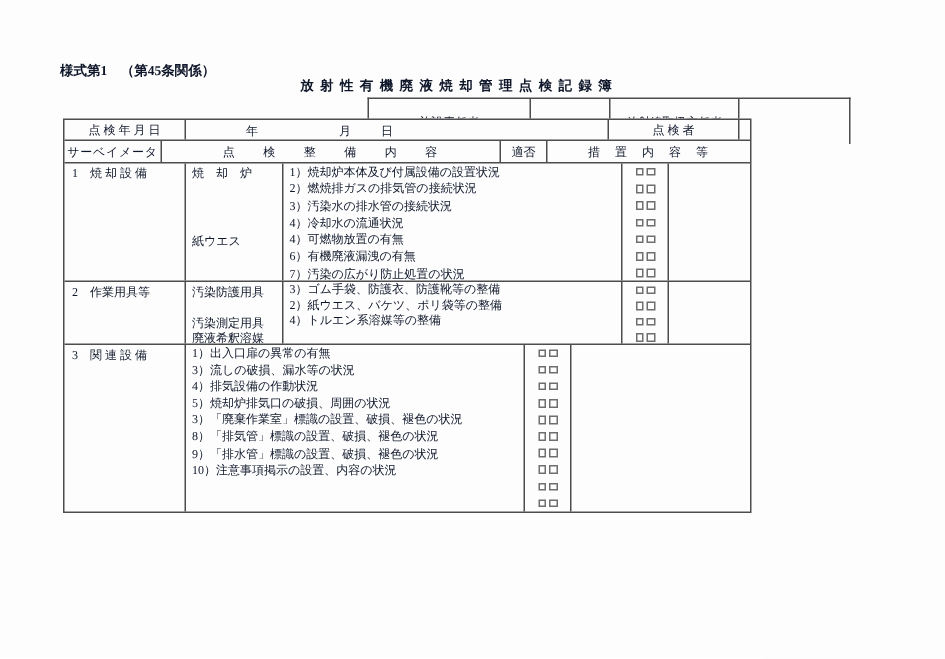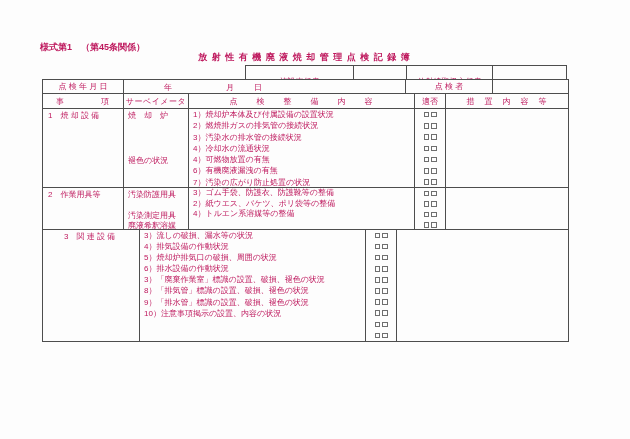--- a/index.html
+++ b/index.html
@@ -1,49 +1,49 @@
 <!DOCTYPE html>
 <html><head>
 <meta charset="utf-8">
 <style>
   * { margin:0; padding:0; box-sizing:border-box; }
   html,body { background:#ffffff; }
   .page {
     position:relative; width:630px; height:439px; background:#fdfdfd;
-    font-family:Liberation Sans, sans-serif; color:#be185d;
+    font-family:Liberation Serif, serif; color:#0f172a;
     overflow:hidden;
   }
   .form-label { position:absolute; left:40px; top:41px; font-size:9px; font-weight:bold; white-space:nowrap; }
   .doc-title { position:absolute; left:42px; top:51px; width:525px; text-align:center; font-size:9px; font-weight:bold; letter-spacing:1px; white-space:nowrap; }
 
   
   .sig-table { position:absolute; left:245px; top:65px; width:322px; height:31px; display:flex; border:1px solid #4d4d4d; border-bottom:none; background:#fdfdfd; }
   .sig-cell { flex-shrink:0; border-right:1px solid #4d4d4d; display:flex; align-items:center; justify-content:center; font-size:8px; white-space:nowrap; }
   .sig-cell:last-child { border-right:none; flex:1; }
   .sig-w1 { width:108px; } .sig-w2 { width:53px; } .sig-w3 { width:86px; }
 
   
-  .main-table { position:absolute; left:42px; top:79px; width:527px; border:1px solid #4d4d4d; background:#fdfdfd; }
+  .main-table { position:absolute; left:42px; top:79px; width:459px; border:1px solid #4d4d4d; background:#fdfdfd; }
   .trow { display:flex; border-bottom:1px solid #4d4d4d; }
   .trow:last-child { border-bottom:none; }
   .cell { flex-shrink:0; border-right:1px solid #4d4d4d; overflow:hidden; }
   .cell:last-child { border-right:none; flex:1;text-align:right; }
   .c1 { width:81px; } .c2 { width:65px; } .c3 { width:226px; } .c4 { width:31px; }
   .d2 { width:282px; } .d3 { width:87px; }
 
   .hrow { height:15px; }
   .hcell { display:flex; align-items:center; justify-content:center; font-size:8px; letter-spacing:1px; white-space:nowrap; }
 
   .date-row { height:14px; }
   .date-label, .inspector-label { display:flex; align-items:center; justify-content:center; font-size:8px; white-space:nowrap; }
   .ymd { position:relative; font-size:8px; }
   .ymd span { position:absolute; top:2px; }
   .ymd .y { left:40px; } .ymd .m { left:102px; } .ymd .d { left:130px; }
 
-  .r1 { height:79px; } .r2 { height:42px; } .r3 { height:111px;margin-left:16px; }
+  .r1 { height:79px; } .r2 { height:42px; } .r3 { height:111px; }
   .cat { font-size:8px; padding:1px 0 0 5px; white-space:nowrap; }
   .sub { position:relative; font-size:8px; }
   .sub span { position:absolute; left:4px; white-space:nowrap; }
   .lines { font-size:8px; }
   .ln { padding-left:4px; white-space:nowrap; overflow:hidden; }
   .lh1 { height:11.28px; line-height:11.28px; }
   .lh2 { height:10.5px;  line-height:10.5px; }
   .lh3 { height:11.1px;  line-height:11.1px; }
   .cbln { display:flex; align-items:center; justify-content:center; gap:2px; }
   .box { display:inline-block; width:5.5px; height:5.5px; border:1px solid #6e6e6e; background:#fdfdfd; }
@@ -73,32 +73,31 @@
       <div class="cell d2 ymd">
         <span class="y">年</span>
         <span class="m">月</span>
         <span class="d">日</span>
       </div>
       <div class="cell d3 inspector-label">点 検 者</div>
       <div class="cell"></div>
     </div>
 
     <div class="trow hrow">
-      <div class="cell c1 hcell">事　　　　項</div>
       <div class="cell c2 hcell" style="letter-spacing:0.5px">サーベイメータ</div>
       <div class="cell c3 hcell">点　　検　　整　　備　　内　　容</div>
       <div class="cell c4 hcell" style="letter-spacing:0">適否</div>
       <div class="cell hcell">措　置　内　容　等</div>
     </div>
 
     <div class="trow r1">
       <div class="cell c1 cat">1　焼 却 設 備</div>
       <div class="cell c2 sub">
         <span style="top:1px">焼　却　炉</span>
-        <span style="top:46px">褪色の状況</span>
+        <span style="top:46px">紙ウエス</span>
       </div>
       <div class="cell c3 lines">
         <div class="ln lh1">1）焼却炉本体及び付属設備の設置状況</div>
         <div class="ln lh1">2）燃焼排ガスの排気管の接続状況</div>
         <div class="ln lh1">3）汚染水の排水管の接続状況</div>
         <div class="ln lh1">4）冷却水の流通状況</div>
         <div class="ln lh1">4）可燃物放置の有無</div>
         <div class="ln lh1">6）有機廃液漏洩の有無</div>
         <div class="ln lh1">7）汚染の広がり防止処置の状況</div>
       </div>
@@ -164,24 +163,24 @@
             <span class="box"></span>
             <span class="box"></span>
           </div>
       </div>
       <div class="cell"></div>
     </div>
 
     <div class="trow r3">
       <div class="cell c1 cat">3　関 連 設 備</div>
       <div class="cell c3 lines">
+        <div class="ln lh3">1）出入口扉の異常の有無</div>
         <div class="ln lh3">3）流しの破損、漏水等の状況</div>
         <div class="ln lh3">4）排気設備の作動状況</div>
         <div class="ln lh3">5）焼却炉排気口の破損、周囲の状況</div>
-        <div class="ln lh3">6）排水設備の作動状況</div>
         <div class="ln lh3">3）「廃棄作業室」標識の設置、破損、褪色の状況</div>
         <div class="ln lh3">8）「排気管」標識の設置、破損、褪色の状況</div>
         <div class="ln lh3">9）「排水管」標識の設置、破損、褪色の状況</div>
         <div class="ln lh3">10）注意事項掲示の設置、内容の状況</div>
       </div>
       <div class="cell c4">
         <div class="cbln lh3">
             <span class="box"></span>
             <span class="box"></span>
           </div>

